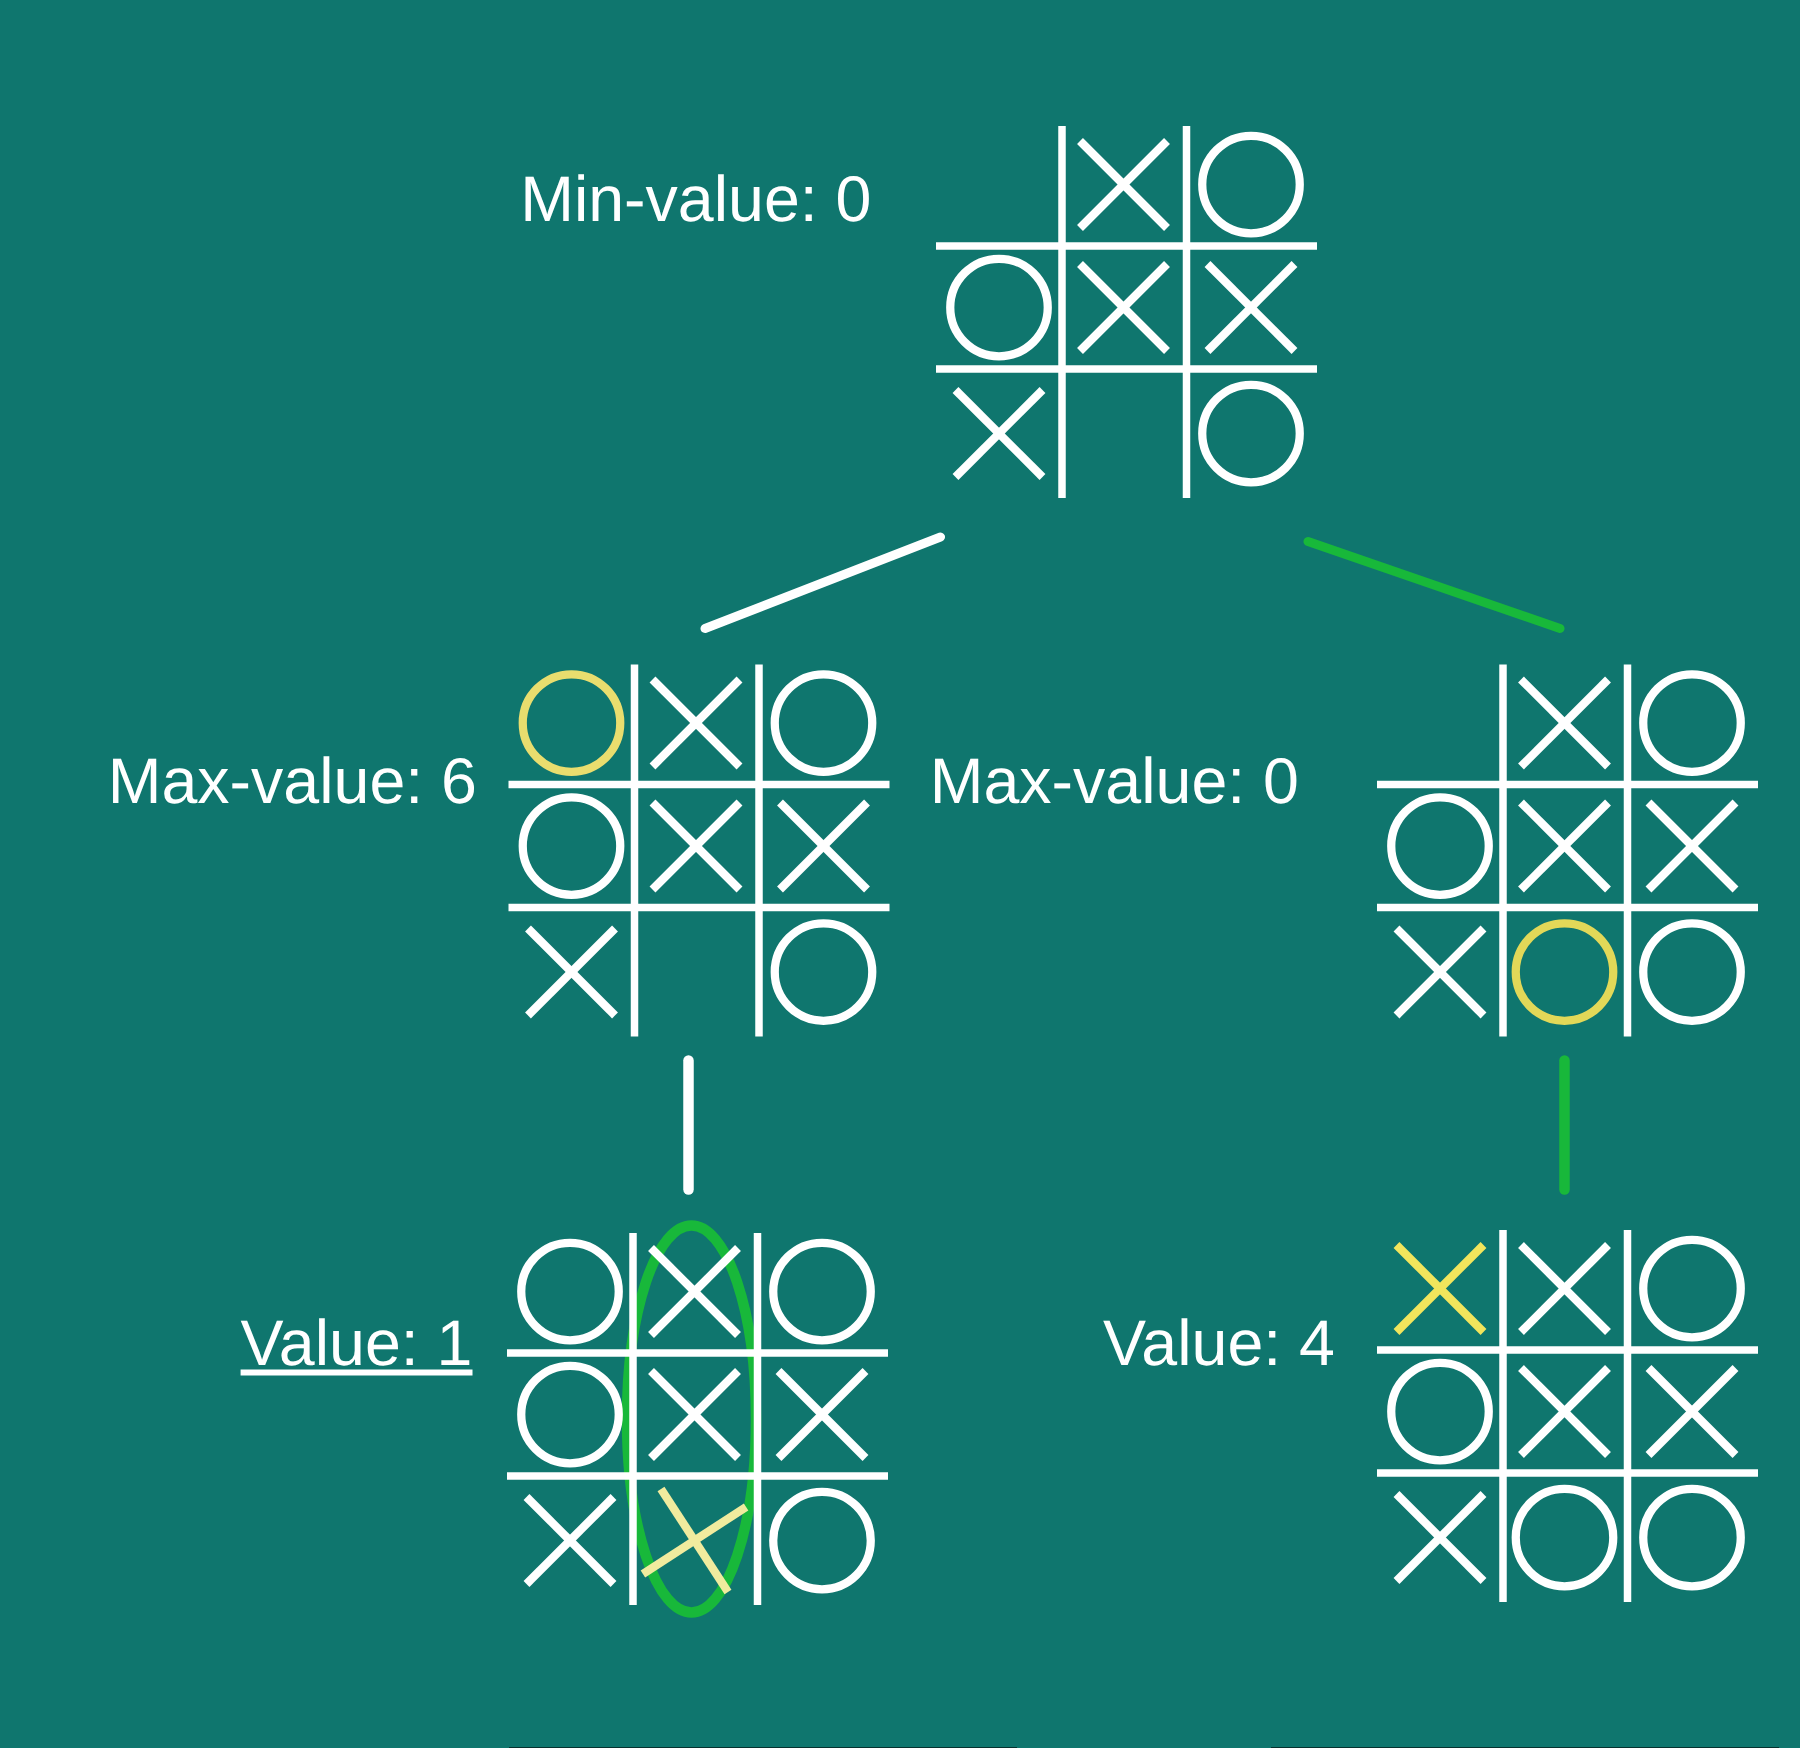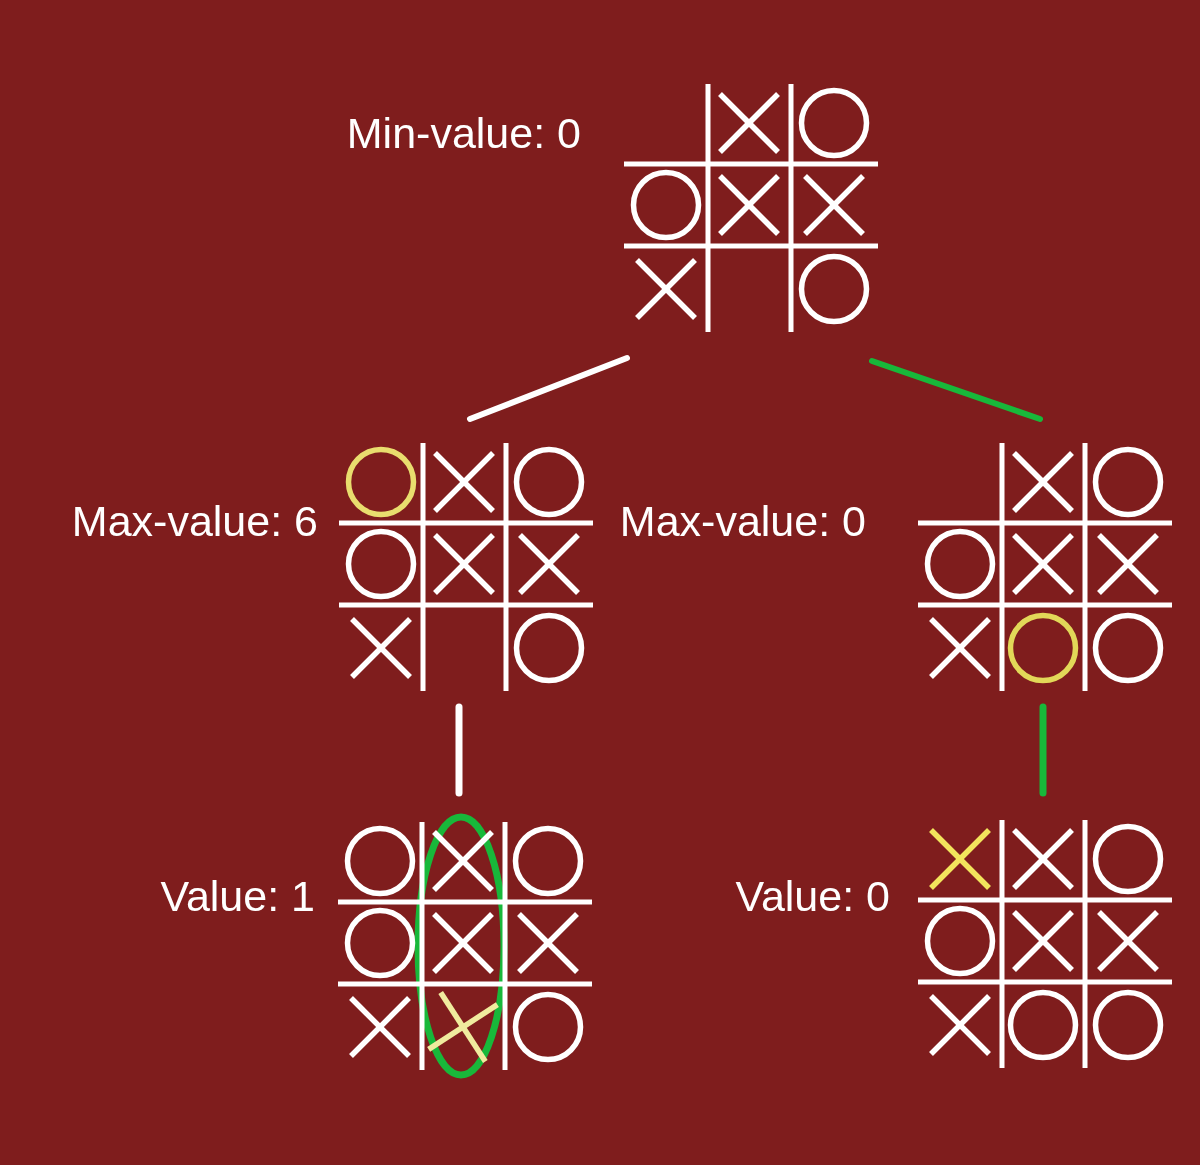--- a/index.html
+++ b/index.html
@@ -4,21 +4,21 @@
 <style>
   html, body {
     margin: 0;
     padding: 0;
     background: #000000;
   }
   .canvas {
     position: relative;
     width: 1200px;
     height: 1165px;
-    background: #7f1d1d;
+    background: #0f766e;
     overflow: hidden;
     font-family: "Liberation Sans", sans-serif;
   }
   .overlay {
     position: absolute;
     left: 0;
     top: 0;
     width: 1200px;
     height: 1165px;
     pointer-events: none;
@@ -150,21 +150,21 @@
         <line x1="13" y1="236" x2="71" y2="178" stroke="#ffffff" stroke-width="5.5"></line>
       </g>
       <g>
         <circle cx="125" cy="207" r="32.5" fill="none" stroke="#e2d858" stroke-width="5.5"></circle>
       </g>
       <g>
         <circle cx="210" cy="207" r="32.5" fill="none" stroke="#ffffff" stroke-width="5.5"></circle>
       </g>
     </svg>
 
-  <div class="node-label" style="left:15px; top:873px;">Value: 1</div>
+  <div class="node-label" style="left:15px; top:873px;text-decoration:underline;">Value: 1</div>
   <svg class="board" style="left:338px; top:820px;" viewBox="0 0 254 252" xmlns="http://www.w3.org/2000/svg">
       <line x1="84" y1="2" x2="84" y2="250" stroke="#ffffff" stroke-width="5"></line>
       <line x1="167" y1="2" x2="167" y2="250" stroke="#ffffff" stroke-width="5"></line>
       <line x1="0" y1="82" x2="254" y2="82" stroke="#ffffff" stroke-width="5"></line>
       <line x1="0" y1="164" x2="254" y2="164" stroke="#ffffff" stroke-width="5"></line>
       <g>
         <circle cx="42" cy="41" r="32.5" fill="none" stroke="#ffffff" stroke-width="5.5"></circle>
       </g>
       <g>
         <line x1="96" y1="12" x2="154" y2="70" stroke="#ffffff" stroke-width="5.5"></line>
@@ -190,21 +190,21 @@
       </g>
       <g transform="rotate(12 125 207)">
         <line x1="96" y1="178" x2="154" y2="236" stroke="#f0eb9e" stroke-width="5.5"></line>
         <line x1="96" y1="236" x2="154" y2="178" stroke="#f0eb9e" stroke-width="5.5"></line>
       </g>
       <g>
         <circle cx="210" cy="207" r="32.5" fill="none" stroke="#ffffff" stroke-width="5.5"></circle>
       </g>
     </svg>
 
-  <div class="node-label" style="left:590px; top:873px;">Value: 0</div>
+  <div class="node-label" style="left:590px; top:873px;">Value: 4</div>
   <svg class="board" style="left:918px; top:818px;" viewBox="0 0 254 252" xmlns="http://www.w3.org/2000/svg">
       <line x1="84" y1="2" x2="84" y2="250" stroke="#ffffff" stroke-width="5"></line>
       <line x1="167" y1="2" x2="167" y2="250" stroke="#ffffff" stroke-width="5"></line>
       <line x1="0" y1="82" x2="254" y2="82" stroke="#ffffff" stroke-width="5"></line>
       <line x1="0" y1="164" x2="254" y2="164" stroke="#ffffff" stroke-width="5"></line>
       <g>
         <line x1="13" y1="12" x2="71" y2="70" stroke="#f2e55c" stroke-width="5.5"></line>
         <line x1="13" y1="70" x2="71" y2="12" stroke="#f2e55c" stroke-width="5.5"></line>
       </g>
       <g>

